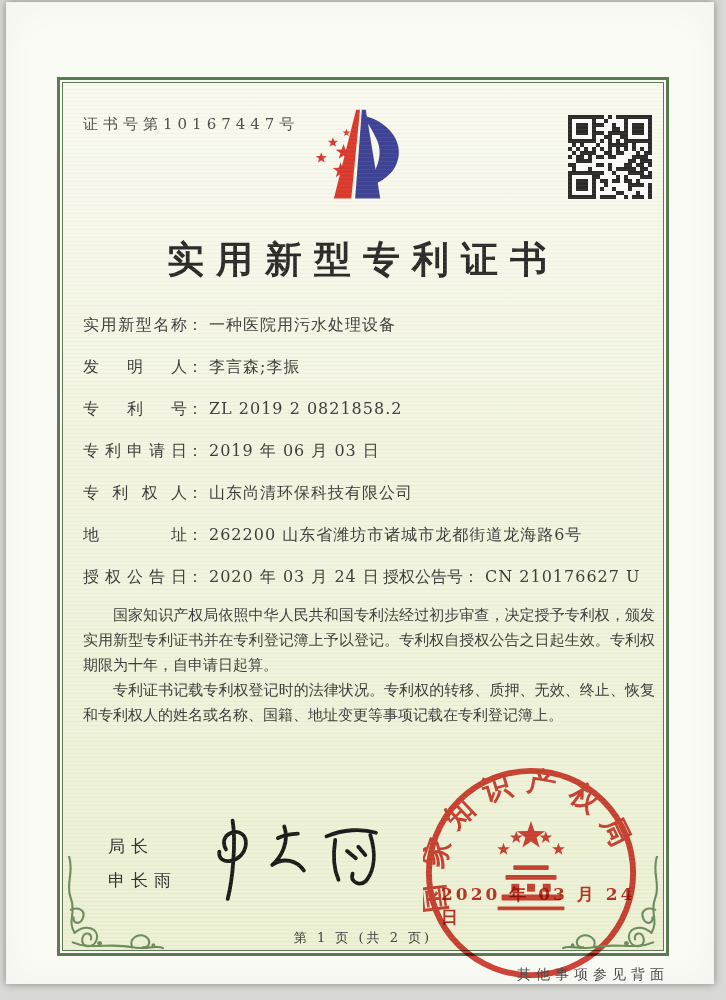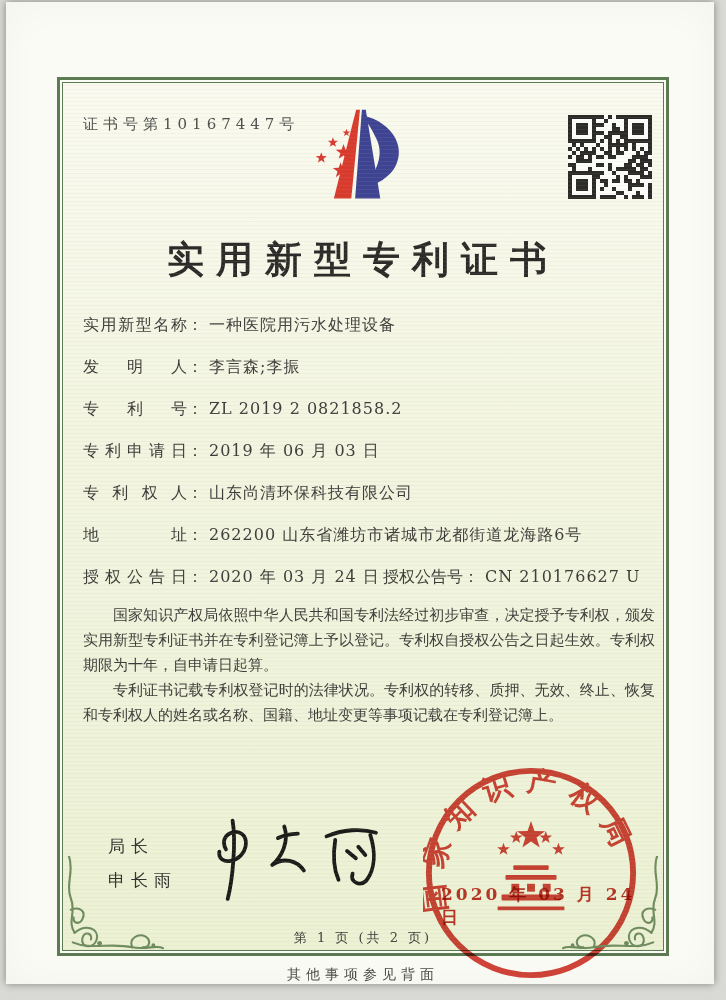--- a/index.html
+++ b/index.html
@@ -40,21 +40,21 @@
   .sig-name  { position:absolute; left:45px; top:786px; font-size:17px; letter-spacing:6px; color:#33312f; }
   .signature { position:absolute; left:125px; top:726px; width:210px; height:100px; transform:rotate(-2deg); }
 
   .seal { position:absolute; left:360px; top:682px; width:216px; height:216px;
     mix-blend-mode:multiply; opacity:.92; }
   .seal-date { position:absolute; left:378px; top:800px; font-size:17px; letter-spacing:3px;
     color:#c2372a; font-weight:bold; mix-blend-mode:multiply; }
 
   .footer-page { position:absolute; left:0; top:846px; width:100%; text-align:center;
     font-size:13px; letter-spacing:3px; color:#3e3c3a; }
-  .back-note { position:absolute; left:51px; top:964px; width:612px; text-align:center;
+  .back-note { position:absolute; left:51px; top:964px; width:612px; text-align:right;
     font-size:14px; letter-spacing:5px; color:#4c4c48; }
 
   .ornament { position:absolute; width:108px; height:96px; bottom:-2px; pointer-events:none; }
   .ornament.left  { left:-3px; }
   .ornament.right { right:-3px; transform:scaleX(-1); }
 </style>
 </head>
 <body>
 
 <div class="paper">

